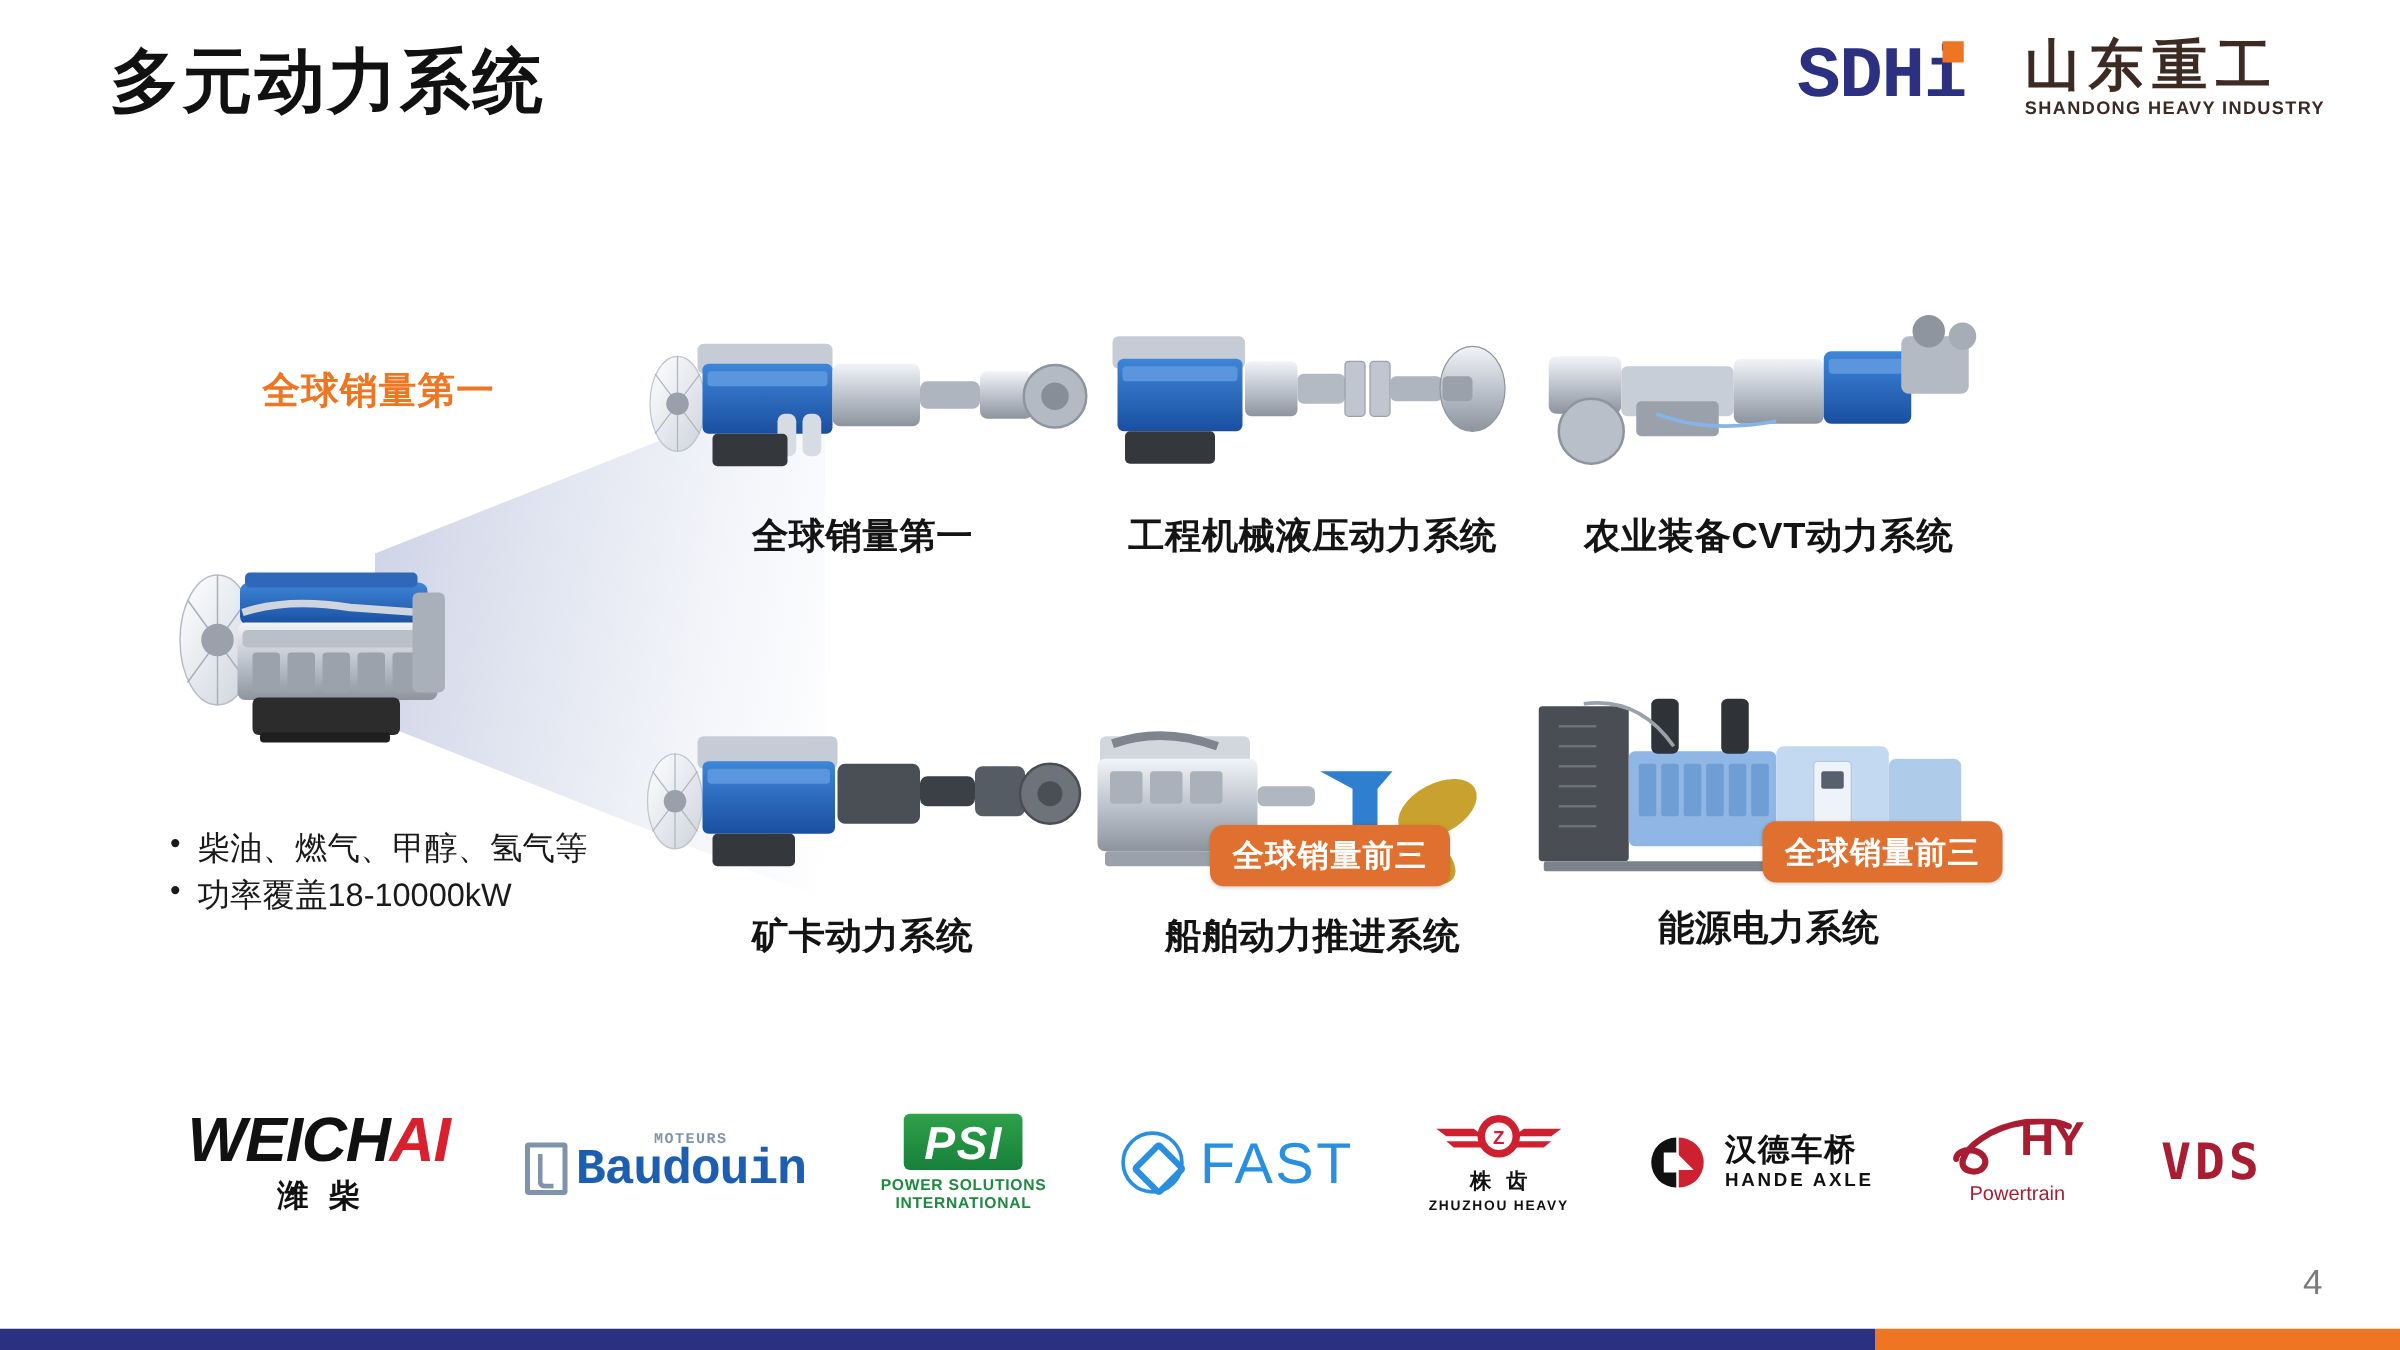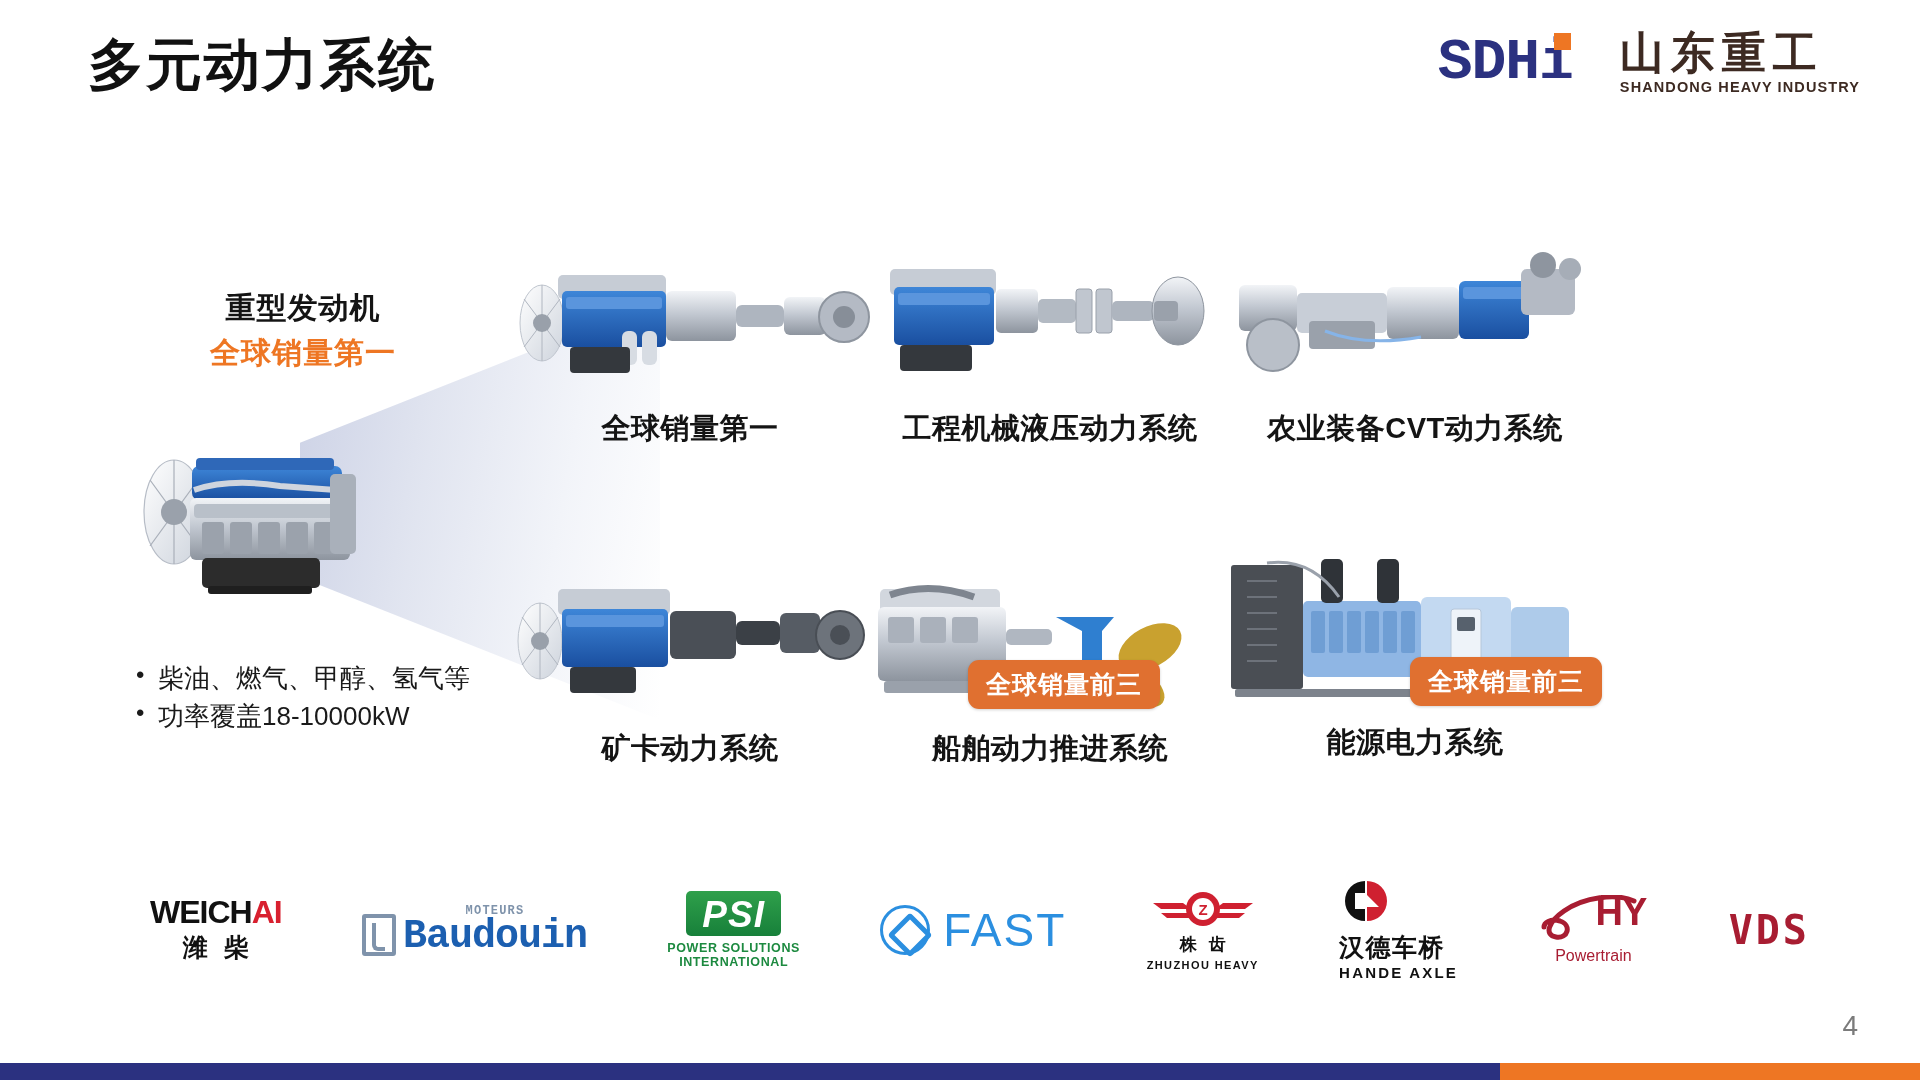--- a/index.html
+++ b/index.html
@@ -80,22 +80,22 @@
     box-shadow:0 1px 3px rgba(0,0,0,.18);
   }
 
   
   .partners{
     position:absolute; left:150px; top:880px; width:1660px; height:100px;
     display:flex; align-items:center; justify-content:space-between;
   }
   .plogo{ display:flex; flex-direction:column; align-items:center; justify-content:center; }
 
-  .weichai-top{ display:flex; align-items:center; font-size:32px; font-weight:bold;
-    letter-spacing:-1px; line-height:1; }
+  .weichai-top{ display:flex; align-items:center; font-size:50px; font-weight:bold;
+    font-style:italic; letter-spacing:-1px; line-height:1; }
   .weichai-blk{ color:#111; }
   .weichai-red{ color:#d8202f; }
   .weichai-cn{ font-size:25px; font-weight:bold; color:#111; letter-spacing:16px; margin-top:3px; padding-left:16px;}
 
   .baudouin-row{ display:flex; align-items:flex-end; gap:7px; }
   .baud-icon{ width:34px; height:42px; border:4px solid #7f93ab; border-radius:3px; position:relative; }
   .baud-icon:after{ content:""; position:absolute; left:6px; top:5px; width:9px; height:24px;
     border-left:4px solid #7f93ab; border-bottom:4px solid #7f93ab; border-radius:0 0 0 6px;}
   .baud-txt{ display:flex; flex-direction:column; align-items:center;font-family:Liberation Mono, monospace; }
   .baud-moteurs{ font-size:12px; font-weight:bold; color:#7f93ab; letter-spacing:1.2px; line-height:1; margin-bottom:1px;}
@@ -109,21 +109,21 @@
   .fast-row{ display:flex; align-items:center; gap:13px; }
   .fast-mark{ width:50px; height:50px; border-radius:50%; border:3px solid #2b8fe0; position:relative; }
   .fast-mark:after{ content:""; position:absolute; left:11px; top:11px; width:22px; height:22px;
     border:5px solid #2b8fe0; border-radius:4px; transform:rotate(45deg); }
   .fast-txt{ font-size:46px; color:#2b8fe0; letter-spacing:2px; line-height:1; }
 
   .zz-wings{ position:relative; width:104px; height:42px; }
   .zz-cn{ font-size:17px; font-weight:bold; color:#111; letter-spacing:12px; margin-top:2px; padding-left:12px;}
   .zz-en{ font-size:11px; font-weight:bold; color:#111; letter-spacing:1.4px; margin-top:3px;}
 
-  .hande-row{ display:flex; align-items:flex-start; gap:11px;flex-direction:column; }
+  .hande-row{ display:flex; align-items:center; gap:11px; }
   .hande-mark{ width:54px; height:44px; position:relative; }
   .hande-txt{ display:flex; flex-direction:column; align-items:flex-start;}
   .hande-cn{ font-size:25px; font-weight:bold; color:#111; letter-spacing:1.5px; line-height:1.1;}
   .hande-en{ font-size:15px; font-weight:bold; color:#111; letter-spacing:2.2px; margin-top:2px;}
 
   .lhy-mark{ position:relative; width:110px; height:48px; }
   .lhy-hy{ position:absolute; right:2px; top:-2px; font-size:38px; font-weight:bold; color:#a81d32; line-height:1; letter-spacing:-1px;}
   .lhy-sub{ font-size:16px; color:#a81d32; margin-top:4px; }
 
   .vds-txt{ font-size:40px; font-weight:bold; color:#a81d32; letter-spacing:3px;
@@ -152,21 +152,20 @@
     <div class="divider-v"></div>
     <div class="cn-brand">
       <div class="cn-brand-main">山东重工</div>
       <div class="cn-brand-sub">SHANDONG HEAVY INDUSTRY</div>
     </div>
   </div>
 
   <div class="beam"></div>
 
   <div class="hero-caption">
-    <div class="line1">重型发动机</div>
     <div class="line2">全球销量第一</div>
   </div>
 
   <svg class="hero-engine" viewBox="0 0 260 230">
     <defs>
       <linearGradient id="mtl" x1="0" y1="0" x2="0" y2="1">
         <stop offset="0%" stop-color="#f2f4f7"></stop>
           <stop offset="45%" stop-color="#c3c9d2"></stop>
         <stop offset="100%" stop-color="#8d949e"></stop>
       </linearGradient>

